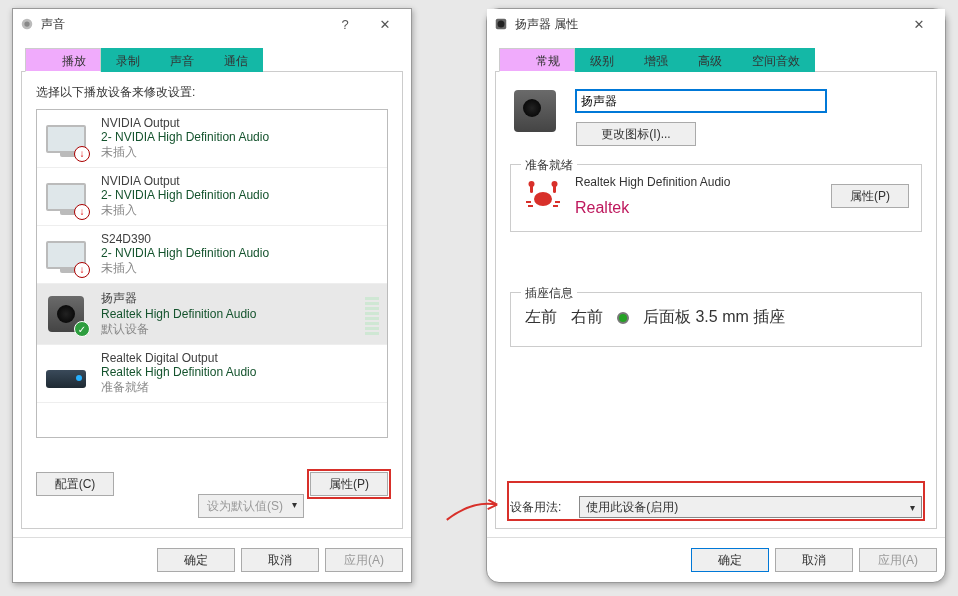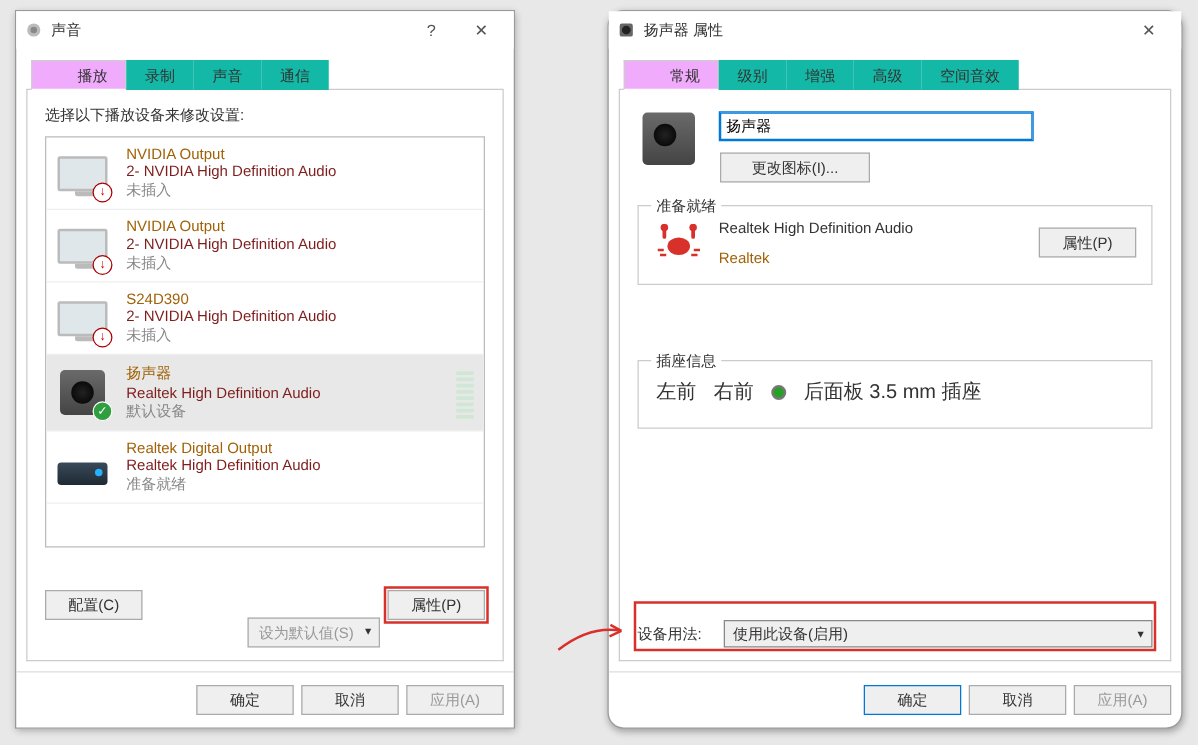--- a/index.html
+++ b/index.html
@@ -116,22 +116,22 @@
   .speakerbox::after{
     content:"";position:absolute;left:9px;top:9px;width:18px;height:18px;border-radius:50%;background:radial-gradient(#222,#000);
   }
   .ampbox{
     width:40px;height:18px;background:linear-gradient(#3a4a5a,#1e2a33);border-radius:3px;position:relative;margin-top:10px;
   }
   .ampbox::before{
     content:"";position:absolute;right:4px;top:5px;width:6px;height:6px;border-radius:50%;background:#26b0ff;
   }
   .dev-text { flex:1; }
-  .dev-name { font-size:12px; color:#a16207; }
-  .dev-sub { font-size:12px; color:#7f1d1d; }
+  .dev-name { font-size:12px; color:#404040; }
+  .dev-sub { font-size:12px; color:#14532d; }
   .dev-status { font-size:12px; color:#888; }
   .dev-meter { width:14px; height:42px; display:flex; flex-direction:column-reverse; gap:2px; margin-left:6px;}
   .dev-meter div{height:3px;background:#cfe7d4;}
   .bottombtns {
     display:flex; justify-content:flex-end; gap:6px; margin-top:12px; align-items:center;
   }
   .btn {
     min-width:78px; height:24px; border:1px solid #aaa; background:#efefef;
     display:inline-flex;align-items:center;justify-content:center;font-size:12px;padding:0 8px;
   }
@@ -157,21 +157,21 @@
   .fieldset {
     border:1px solid #ccc; padding:10px 12px 14px 12px; margin-top:8px; position:relative;
   }
   .fieldset-legend {
     position:absolute; top:-8px; left:10px; background:#fff; padding:0 4px; font-size:12px;
   }
   .ctrlrow { display:flex; align-items:center; gap:12px; }
   .crabicon{
     width:40px;height:36px;display:flex;align-items:center;justify-content:center;color:#d8302a;font-size:32px;
   }
-  .linklike { color:#a16207; font-size:12px; }
+  .linklike { color:#be185d; font-size:16px; }
   .jackrow { display:flex; align-items:center; gap:14px; font-size:16px; padding:4px 2px;}
   .jackdot { width:12px;height:12px;border-radius:50%;background:#24a224;border:2px solid #777;}
   .usage-row{
     display:flex; align-items:center; gap:18px; margin-top:auto; padding-top:12px;
   }
   .select{
     flex:1; height:22px; border:1px solid #888; background:#efefef;
     display:flex;align-items:center;justify-content:space-between;
     padding:0 6px; font-size:12px;
   }

